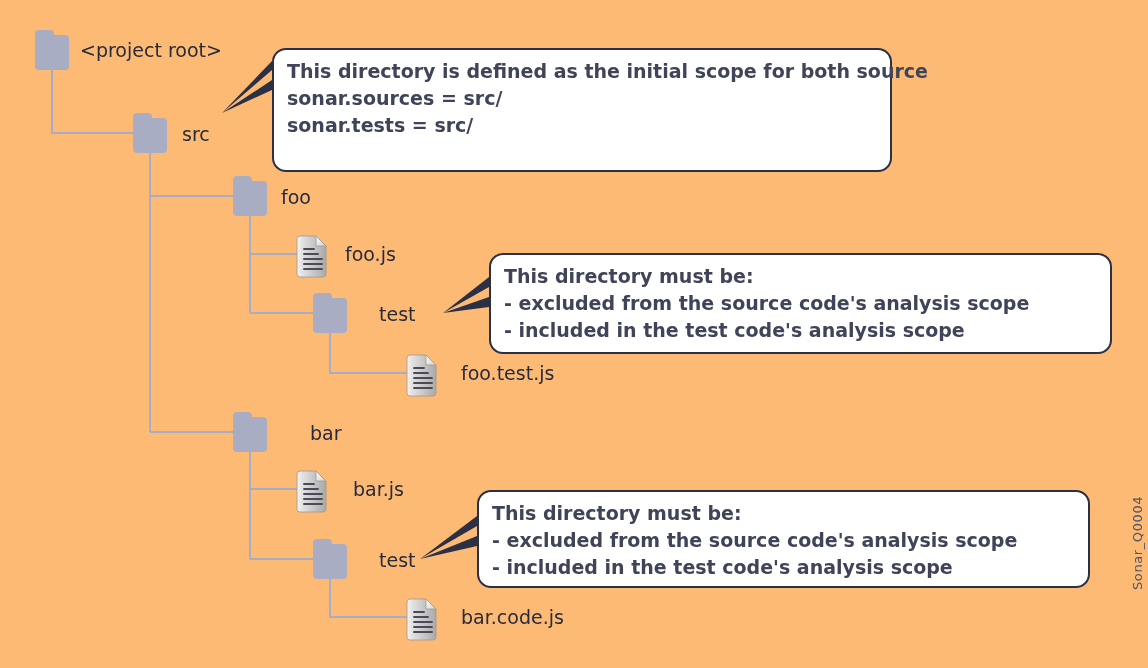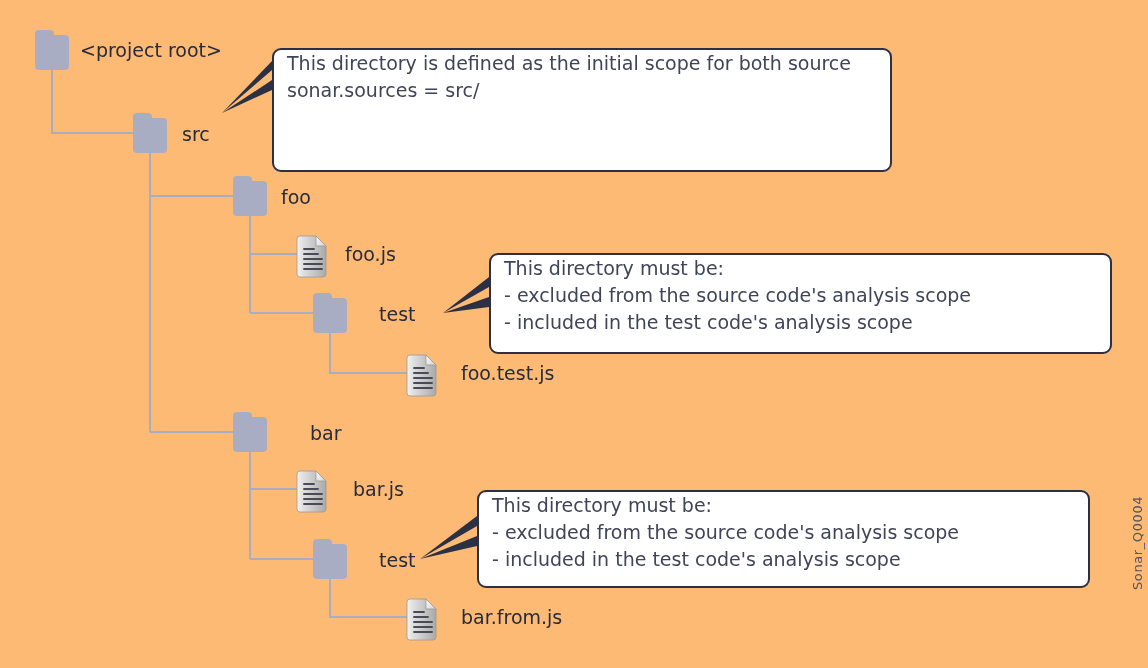--- a/index.html
+++ b/index.html
@@ -58,23 +58,24 @@
     color: #262b3c;
     white-space: nowrap;
     line-height: 1;
   }
 
   
   .callout {
     position: absolute;
     box-sizing: border-box;
     border: 2.5px solid #2b3044;
-    border-radius: 9px;
+    border-radius: 14px;
     background: #ffffff;
-    padding: 0 12px 8px 13px;
+    padding: 8px 12px 8px 13px;
+    font-weight: bold;
   }
   .callout .cl-line {
     font-size: 19px;
     color: #3f4458;
     line-height: 1.42;
     white-space: nowrap;
   }
 
   
   .watermark {
@@ -223,25 +224,26 @@
   <div class="node-label" style="left:298px; top:424px;margin-left:12px;">bar</div>
 
   <div class="node-label" style="left:353px; top:480px;">bar.js</div>
 
   <div class="folder" style="left:313px; top:539px;">
     <div class="fld-tab"></div>
     <div class="fld-body"></div>
   </div>
   <div class="node-label" style="left:379px; top:551px;">test</div>
 
-  <div class="node-label" style="left:461px; top:608px;">bar.from.js</div>
+  <div class="node-label" style="left:461px; top:608px;">bar.code.js</div>
 
   <div class="callout" style="left:272px; top:48px; width:620px; height:124px;">
     <div class="cl-line">This directory is defined as the initial scope for both source</div>
     <div class="cl-line">sonar.sources = src/</div>
+    <div class="cl-line">sonar.tests = src/</div>
   </div>
 
   <div class="callout" style="left:489px; top:253px; width:623px; height:101px;">
     <div class="cl-line">This directory must be:</div>
     <div class="cl-line">- excluded from the source code's analysis scope</div>
     <div class="cl-line">- included in the test code's analysis scope</div>
   </div>
 
   <div class="callout" style="left:477px; top:490px; width:613px; height:98px;">
     <div class="cl-line">This directory must be:</div>

